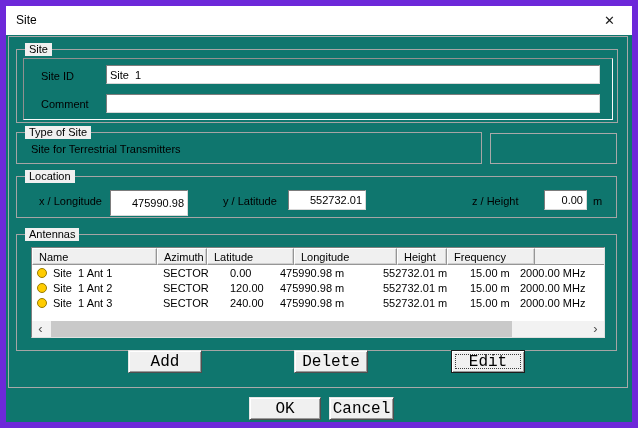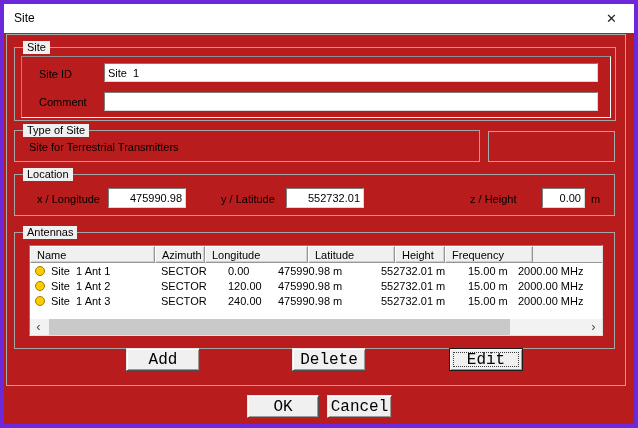--- a/index.html
+++ b/index.html
@@ -1,18 +1,18 @@
 <!DOCTYPE html>
 <html><head>
 <meta charset="utf-8">
 <style>
   html,body{margin:0;padding:0;background:#d9d9d9;}
   .window{
     position:relative;width:638px;height:428px;box-sizing:border-box;
-    background:#b91c1c;border:4px solid #6d28d9;
+    background:#0f766e;border:6px solid #6d28d9;
     font-family:"Liberation Sans",sans-serif;font-size:11px;color:#000;
     overflow:hidden;
   }
   .titlebar{position:absolute;left:0;top:0;right:0;height:29px;background:#ffffff;}
   .title{position:absolute;left:10px;top:7px;font-size:12px;}
   .close{position:absolute;top:0;right:0;width:45px;height:29px;display:flex;align-items:center;justify-content:center;background:#ffffff;cursor:default;}
   .close span{font-size:13px;color:#1b1b1b;}
   .panel{position:absolute;left:2px;top:30px;width:620px;height:352px;border:1px solid #a9a9a9;box-sizing:border-box;}
   .group{position:absolute;border:1px solid #a5a5a5;box-sizing:border-box;}
   .glabel{position:absolute;top:-7px;left:8px;background:#f0f0f0;padding:0 4px;line-height:13px;white-space:pre;}
@@ -84,37 +84,37 @@
 
   <div class="group g-type">
     <span class="glabel">Type of Site</span>
     <span class="type-value">Site for Terrestrial Transmitters</span>
   </div>
   <div class="empty-box"></div>
 
   <div class="group g-loc">
     <span class="glabel">Location</span>
     <span class="lbl" style="left:22px;top:18px;">x / Longitude</span>
-    <input class="edit ralign" style="left: 93px; top: 13px; width: 78px; height: 20px;" value="475990.98">
+    <input class="edit ralign" style="left: 93px; top: 13px; width: 78px; height: 26px;" value="475990.98">
     <span class="lbl" style="left:206px;top:18px;">y / Latitude</span>
     <input class="edit ralign" style="left: 271px; top: 13px; width: 78px; height: 20px;" value="552732.01">
     <span class="lbl" style="left:455px;top:18px;">z / Height</span>
     <input class="edit ralign" style="left: 527px; top: 13px; width: 43px; height: 20px;" value="0.00">
     <span class="lbl" style="left:576px;top:18px;">m</span>
   </div>
 
   <div class="group g-ant">
     <span class="glabel">Antennas</span>
 
     <div class="listview">
       <div class="lv-header">
         <div class="hcell c0">Name</div>
         <div class="hcell c2">Azimuth</div>
+        <div class="hcell c4">Latitude</div>
         <div class="hcell c3">Longitude</div>
-        <div class="hcell c4">Latitude</div>
         <div class="hcell c5">Height</div>
         <div class="hcell c6">Frequency</div>
         <div class="hfill"></div>
       </div>
 
       <div class="lv-row">
         <div class="cell cell-name c0">
           <span class="dot"></span>
           <span style="white-space:pre;">Site  1 Ant 1</span>
         </div>

